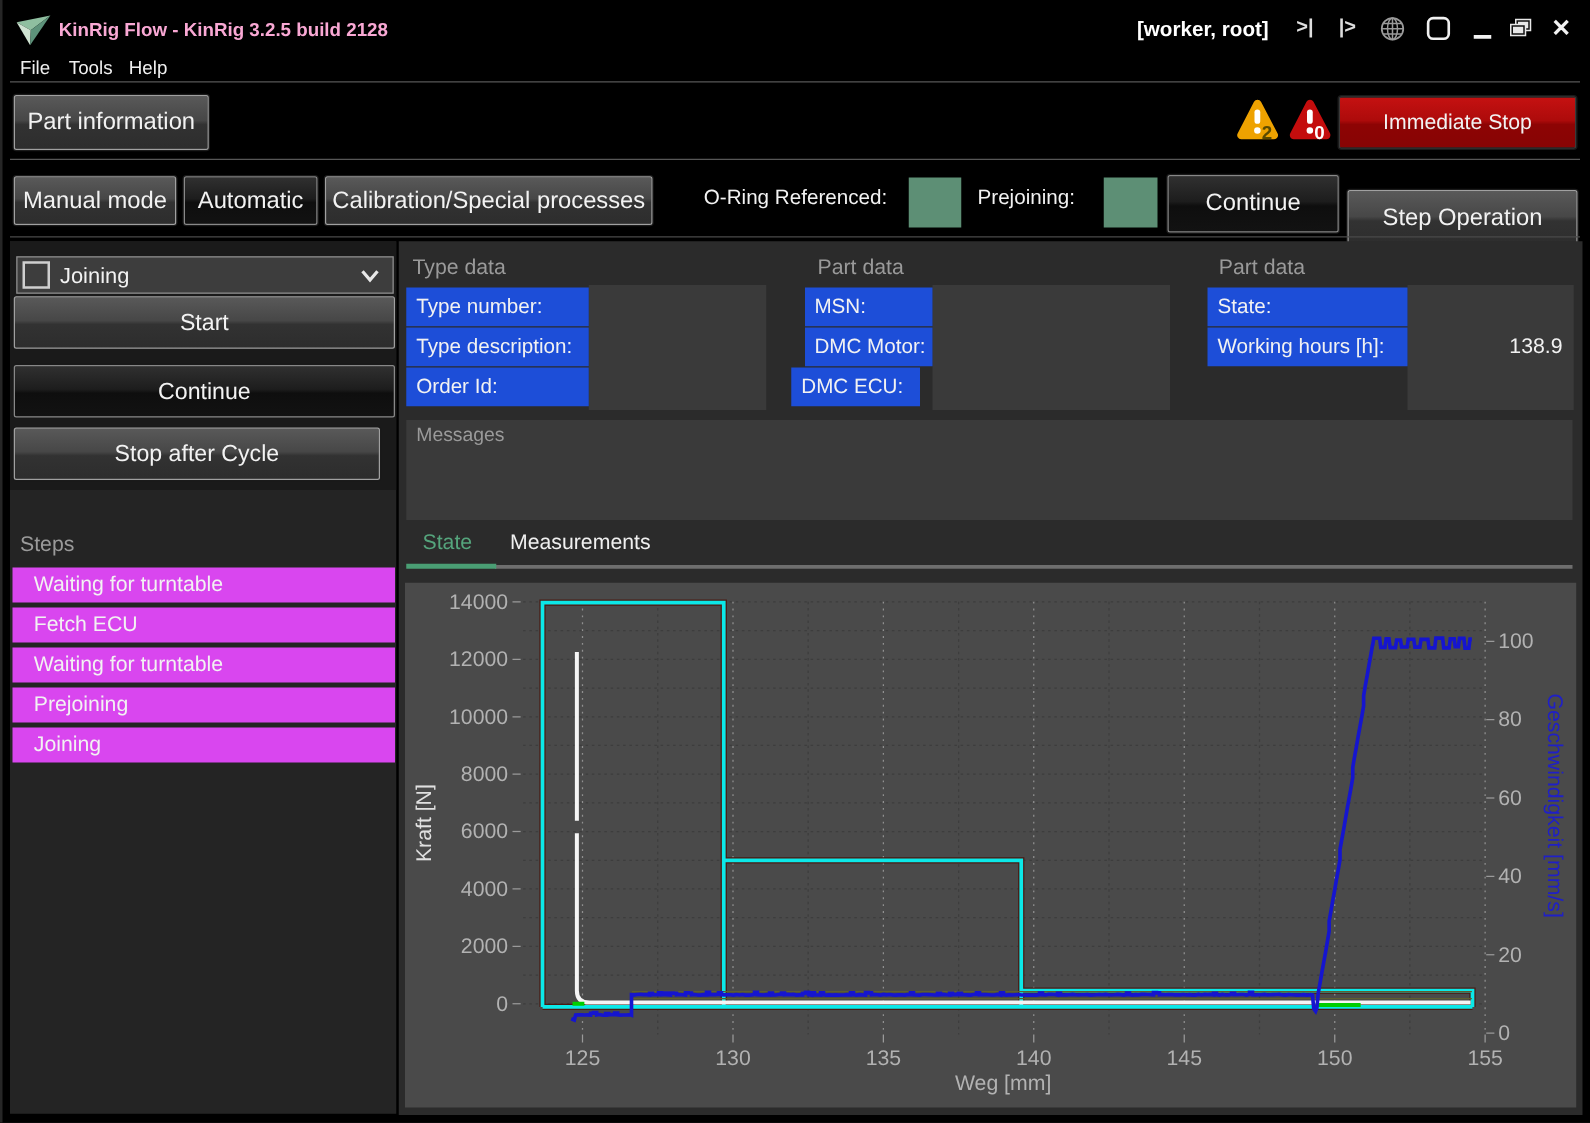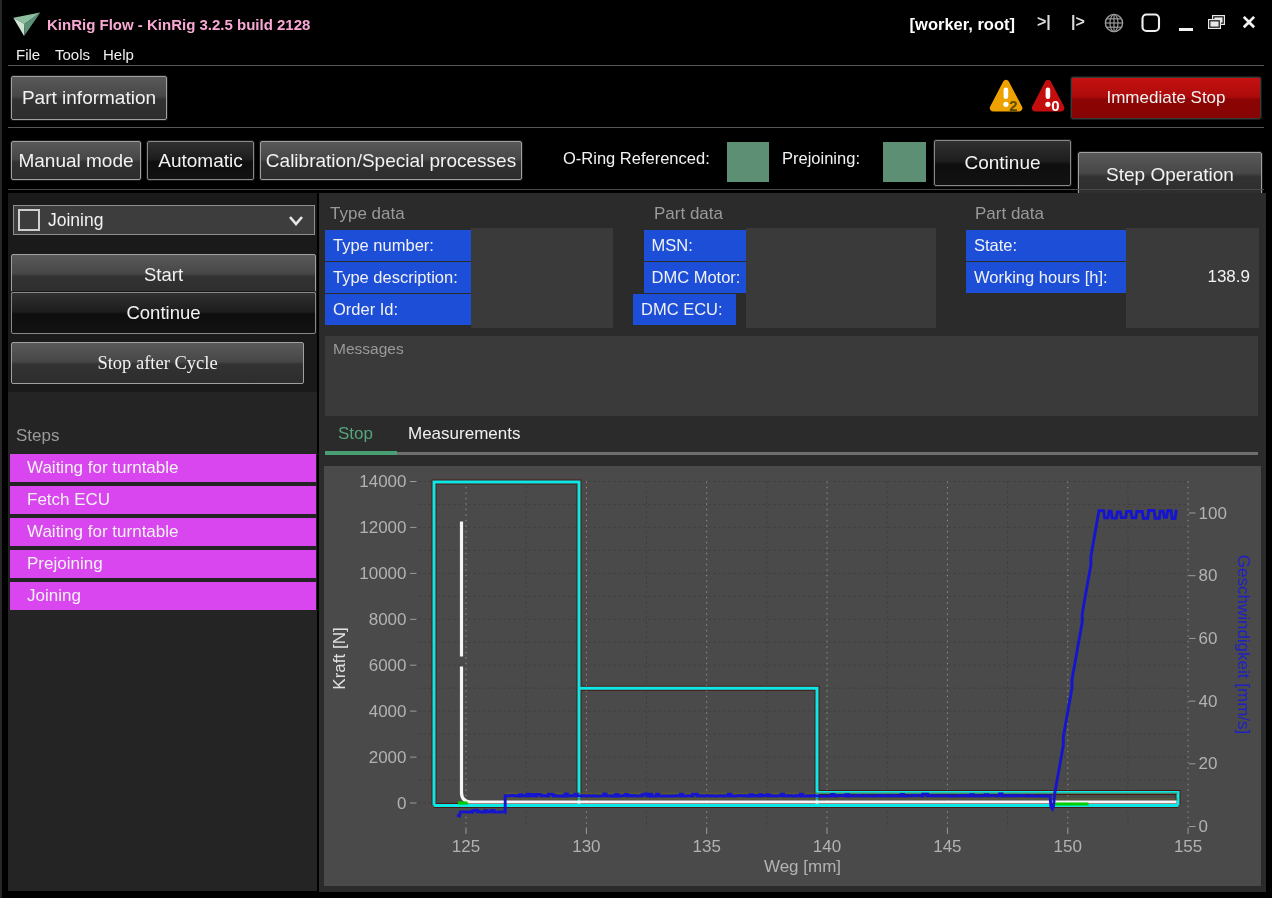--- a/index.html
+++ b/index.html
@@ -81,23 +81,23 @@
 
 <div class="abs" style="left:8px;top:193px;width:309px;height:698px;background:#242424;"></div>
 <div class="abs" style="left:8px;top:193px;width:309px;height:199px;background:#1a1a1a;"></div>
 <div class="abs" style="left:13px;top:205px;width:302px;height:30px;background:#3d3d3d;border:1px solid #8f8f8f;">
   <div class="abs" style="left:4px;top:3px;width:22px;height:22px;border:2px solid #cfcfcf;"></div>
   <div class="abs" style="left:34px;top:4px;font-size:17.5px;color:#f2f2f2;">Joining</div>
   <svg width="16" height="12" viewBox="0 0 16 12" style="position:absolute;right:10px;top:9px">
 <path d="M2 2 L8 9 L14 2" fill="none" stroke="#e8e8e8" stroke-width="2.6"></path>
 </svg>
 </div>
-<div class="btn" style="left:11px;top:254px;width:305px;height:42px;font-size:18.5px;">Start</div>
+<div class="btn" style="left:11px;top:237px;width:305px;height:42px;font-size:18.5px;">Start</div>
 <div class="btn dark" style="left:11px;top:292px;width:305px;height:42px;font-size:18.5px;">Continue</div>
-<div class="btn" style="left:11px;top:342px;width:293px;height:42px;font-size:18.5px;font-family:Liberation Serif, serif;">Stop after Cycle</div>
+<div class="btn" style="left:11px;top:342px;width:293px;height:42px;font-size:18.5px;">Stop after Cycle</div>
 <div class="hdr" style="left:16px;top:426px;">Steps</div>
 <div class="steprow" style="top:453.5px;">Waiting for turntable</div>
 <div class="steprow" style="top:485.5px;">Fetch ECU</div>
 <div class="steprow" style="top:517.5px;">Waiting for turntable</div>
 <div class="steprow" style="top:549.5px;">Prejoining</div>
 <div class="steprow" style="top:581.5px;">Joining</div>
 
 <div class="abs" style="left:319px;top:193px;width:947px;height:698.5px;background:#2b2b2b;"></div>
 <div class="hdr" style="left:330px;top:204px;">Type data</div>
 <div class="hdr" style="left:654px;top:204px;">Part data</div>
@@ -114,21 +114,21 @@
 <div class="grp-label" style="left:611px;top:294px;width:102.5px;height:31px;margin-left:22px;">DMC ECU:</div>
 
 <div class="abs" style="left:1126px;top:228px;width:133px;height:99.5px;background:#3a3a3a;"></div>
 <div class="grp-label" style="left:966px;top:229.5px;width:160px;height:31px;">State:</div>
 <div class="grp-label" style="left:966px;top:261.8px;width:160px;height:31px;">Working hours [h]:</div>
 <div class="abs" style="left:1126px;top:261.8px;width:124px;height:31px;color:#f2f2f2;font-size:17px;display:flex;align-items:center;justify-content:flex-end;">138.9</div>
 
 <div class="abs" style="left:325px;top:336px;width:933px;height:80px;background:#3a3a3a;"></div>
 <div class="abs" style="left:333px;top:340px;font-size:15.5px;color:#9a9a9a;">Messages</div>
 
-<div class="abs" style="left:338px;top:424px;font-size:17px;color:#55a47c;">Stop</div>
+<div class="abs" style="left:338px;top:424px;font-size:17px;color:#55a47c;">State</div>
 <div class="abs" style="left:408px;top:424px;font-size:17px;color:#f0f0f0;">Measurements</div>
 <div class="abs" style="left:396px;top:451.5px;width:862px;height:3px;background:#6e6e6e;"></div>
 <div class="abs" style="left:324.5px;top:450.5px;width:72px;height:4.5px;background:#4a9e74;"></div>
 
 <svg width="937.5" height="420.5" viewBox="0 0 937.5 420.5" style="position:absolute;left:323.5px;top:465.5px" font-family="Liberation Sans, sans-serif">
 <rect x="0" y="0" width="937.5" height="420.5" fill="#4a4a4a"></rect>
 <line x1="202.2" y1="15.3" x2="202.2" y2="361.5" stroke="#3d3d3d" stroke-width="1" stroke-dasharray="2 3"></line>
     <line x1="322.5" y1="15.3" x2="322.5" y2="361.5" stroke="#3d3d3d" stroke-width="1" stroke-dasharray="2 3"></line>
     <line x1="442.9" y1="15.3" x2="442.9" y2="361.5" stroke="#3d3d3d" stroke-width="1" stroke-dasharray="2 3"></line>
     <line x1="563.2" y1="15.3" x2="563.2" y2="361.5" stroke="#3d3d3d" stroke-width="1" stroke-dasharray="2 3"></line>

